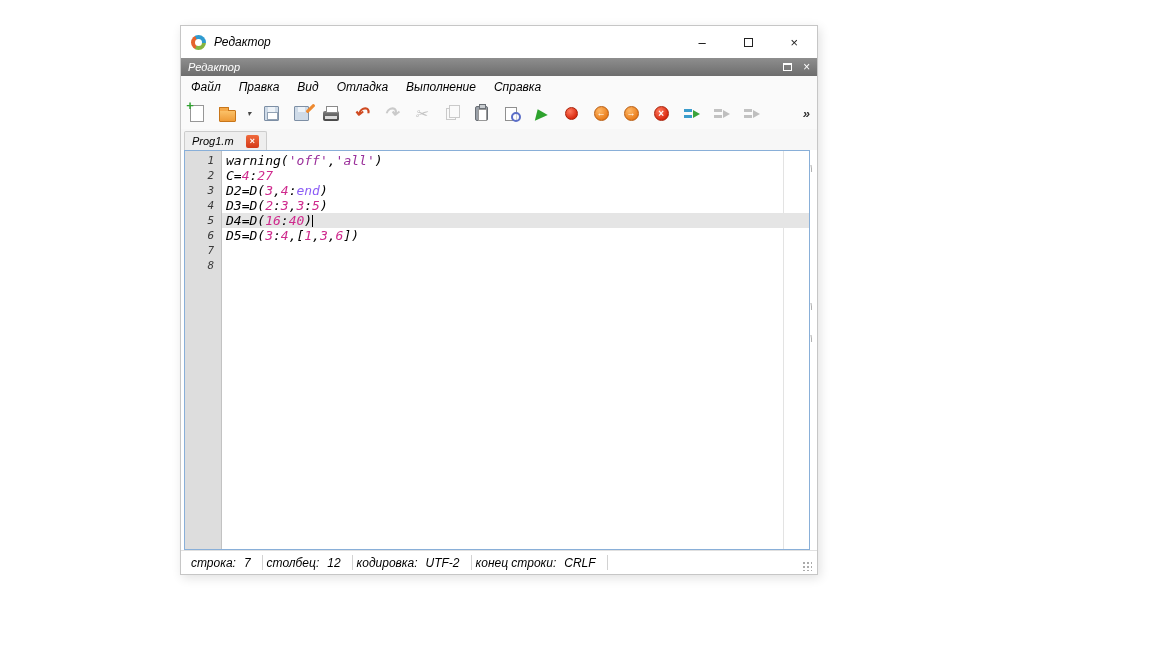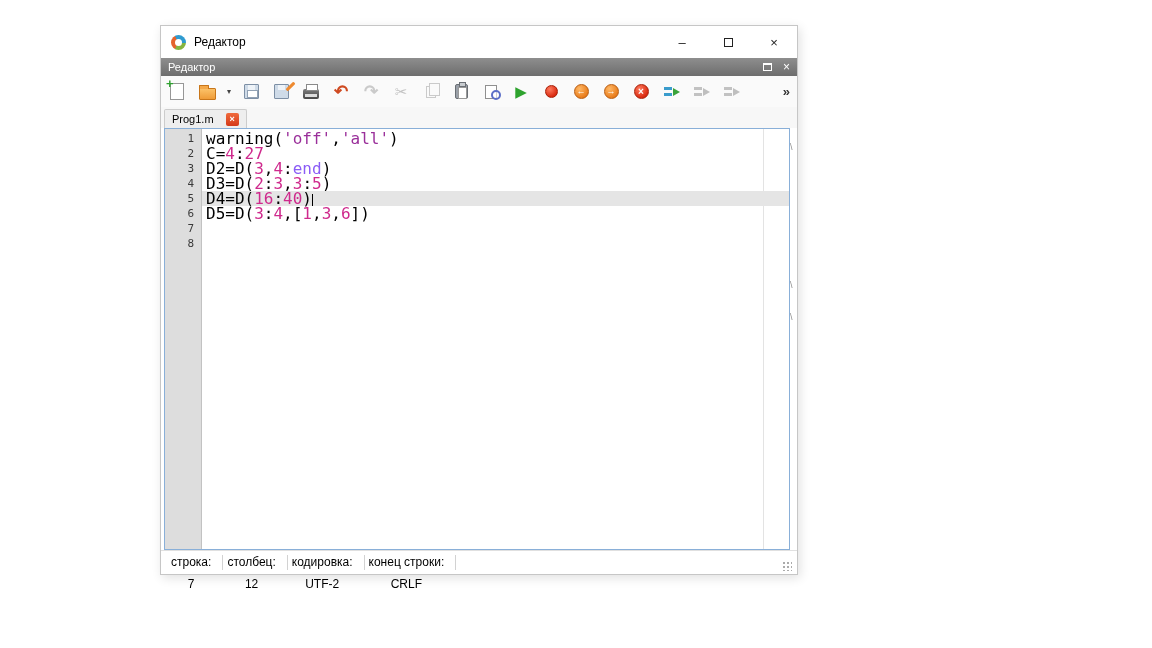--- a/index.html
+++ b/index.html
@@ -1,21 +1,21 @@
 <!DOCTYPE html>
 <html><head>
 <meta charset="utf-8">
 <style>
   * { box-sizing: border-box; margin: 0; padding: 0; }
   html,body { width:1152px; height:648px; background:#ffffff; overflow:hidden;
               font-family:"Liberation Sans", sans-serif; }
 
-  .window { position:absolute; left:160px; top:25px; width:638px; height:550px;
+  .window { position:absolute; left:180px; top:25px; width:638px; height:550px;
             background:#ffffff; border:1px solid #c6c6c6; box-shadow:2px 3px 10px rgba(0,0,0,.12);
-            display:flex; flex-direction:column; font-size:12px; color:#000; }
+            display:flex; flex-direction:column; font-size:12px; color:#000;font-style:italic; }
 
   
   .titlebar { height:32px; flex:0 0 auto; display:flex; align-items:center; padding:0 0 0 10px; background:#fff; }
   .logo { width:15px; height:15px; border-radius:50%; margin-right:8px; position:relative;
           background:conic-gradient(from 210deg,#e4632d 0 34%,#2f9bd0 34% 67%,#86b440 67% 100%); }
   .logo::after { content:""; position:absolute; inset:4px; background:#fff; border-radius:50%; }
   .win-controls { margin-left:auto; display:flex; height:100%; }
   .win-btn { width:46px; height:100%; display:flex; align-items:center; justify-content:center;
              color:#222; font-size:13px; cursor:default; }
   .max-glyph { width:9px; height:9px; border:1px solid #222; display:inline-block; }
@@ -91,39 +91,39 @@
   .tab-close { width:13px; height:13px; border-radius:2px; background:linear-gradient(#f06a3c,#d43a1a);
                color:#fff; font-size:9px; font-weight:bold; display:flex; align-items:center; justify-content:center; }
 
   
   .main { flex:1; display:flex; min-height:0; }
   .editor { flex:1; display:flex; margin-left:3px; border:1px solid #89afd8; background:#fff; overflow:hidden; }
   .gutter { width:37px; flex:0 0 auto; background:#dddddd; border-right:1px solid #c2c2c2;
             font-family:"DejaVu Sans Mono", monospace; font-size:11px; color:#3a3a3a;
             text-align:right; padding:2px 7px 0 0; }
   .gutter .ln { height:15px; line-height:15px; }
-  .code { flex:1; position:relative; padding-top:2px; font-family:"DejaVu Sans Mono", monospace; font-size:16px; overflow:hidden; }
+  .code { flex:1; position:relative; padding-top:2px; font-family:"DejaVu Sans Mono", monospace; font-size:13px; overflow:hidden; }
   .code .row { height:15px; line-height:15px; padding-left:4px; white-space:pre; position:relative; z-index:1; }
   .row.current { background:#e5e5e5; }
   .col-marker { position:absolute; top:0; bottom:0; left:561px; width:1px; background:#e3e3e3; z-index:0; }
   .caret-bar { display:inline-block; width:1px; height:12px; background:#000; vertical-align:-2px; }
   .c-p { color:#000000; }
   .c-s { color:#9a2f9a; }
   .c-n { color:#cf2a8d; }
   .c-k { color:#8b5cf6; }
 
   .side { width:7px; flex:0 0 auto; position:relative; font-size:9px; color:#8f8f8f; }
   .side .mark { position:absolute; left:0; }
   .m1 { top:14px; } .m2 { top:152px; } .m3 { top:184px; }
 
   
   .statusbar { height:24px; flex:0 0 auto; display:flex; align-items:center; background:#ffffff;
                border-top:1px solid #e0e0e0; padding:0 5px 0 6px; font-size:12px; }
   .scells { display:flex; align-items:center; flex:1; height:100%; }
-  .scell { display:flex; align-items:center; gap:8px; height:15px; padding:0 11px 0 4px; border-right:1px solid #d2d2d2;flex-direction:column; }
+  .scell { display:flex; align-items:center; gap:8px; height:15px; padding:0 11px 0 4px; border-right:1px solid #d2d2d2; }
   .sgrip { width:10px; height:10px; align-self:flex-end; margin-bottom:3px;
            background-image:radial-gradient(circle,#ababab 1px,transparent 1.3px); background-size:4px 4px; }
 </style>
 </head>
 <body>
 
 <div class="window">
 
   <div class="titlebar">
     <span class="logo"></span>
@@ -138,20 +138,28 @@
   </div>
 
   <div class="panel-header">
     <span>Редактор</span>
     <span class="panel-icons">
       <span class="undock-glyph"></span>
       <span class="panel-close">×</span>
     </span>
   </div>
 
+  <div class="menubar">
+      <span class="menu-item">Файл</span>
+      <span class="menu-item">Правка</span>
+      <span class="menu-item">Вид</span>
+      <span class="menu-item">Отладка</span>
+      <span class="menu-item">Выполнение</span>
+      <span class="menu-item">Справка</span>
+    </div>
 
   <div class="toolbar">
       <span class="tbtn">
         <span class="icon icon-new-file"></span>
       </span>
       <span class="tbtn">
         <span class="icon icon-open-file"></span>
       </span>
       <span class="tbtn narrow">
         <span class="icon icon-open-file-dropdown">▾</span>

